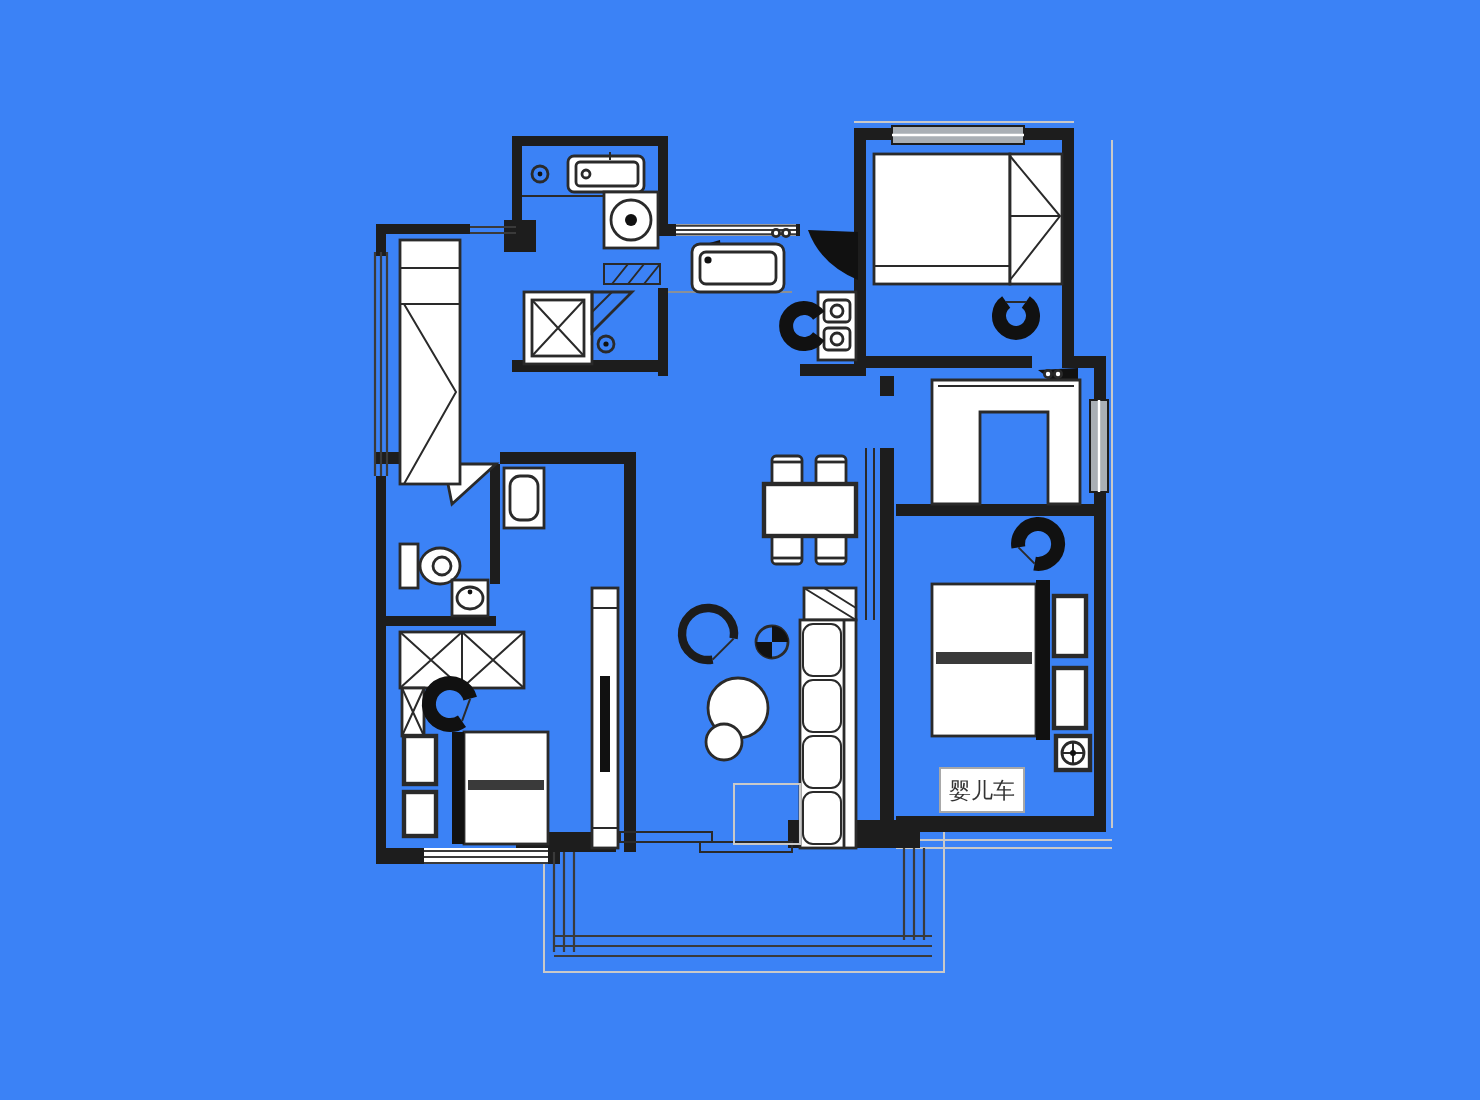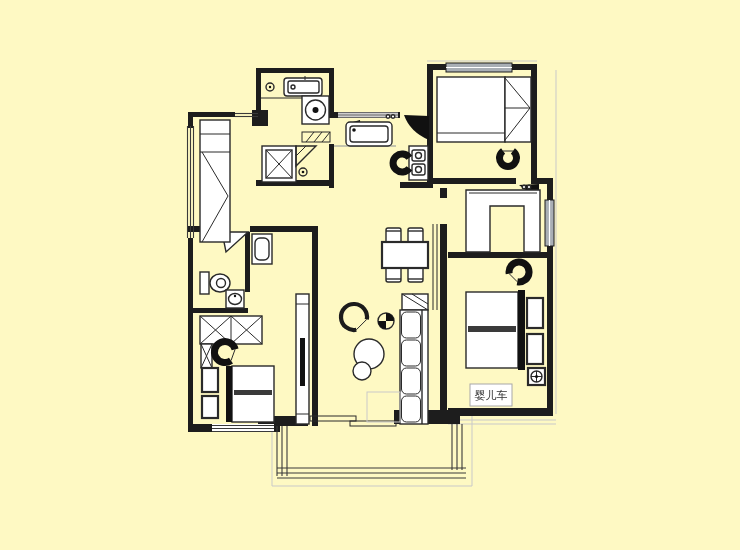--- a/index.html
+++ b/index.html
@@ -1,16 +1,16 @@
 <!DOCTYPE html>
 <html><head>
 <meta charset="utf-8">
 <style>
   html,body{margin:0;padding:0;background:#fff;}
-  .stage{position:relative;width:740px;height:550px;background:#fef9c3;overflow:hidden;
+  .stage{position:relative;width:740px;height:550px;background:#3b82f6;overflow:hidden;
          font-family:"Liberation Sans", sans-serif;}
   svg{position:absolute;left:0;top:0;}
   .wall{fill:#1d1d1d;stroke:none;}
   .furn{fill:#ffffff;stroke:#2a2a2a;stroke-width:1.4;}
   .furnN{fill:none;stroke:#2a2a2a;stroke-width:1.4;}
   .bold{stroke-width:2.2;}
   .thin{fill:none;stroke:#2a2a2a;stroke-width:1;}
   .ltg{fill:none;stroke:#c9c9c9;stroke-width:1;}
   .mid{fill:none;stroke:#8a9097;stroke-width:1;}
   .blackfill{fill:#111;stroke:none;}

